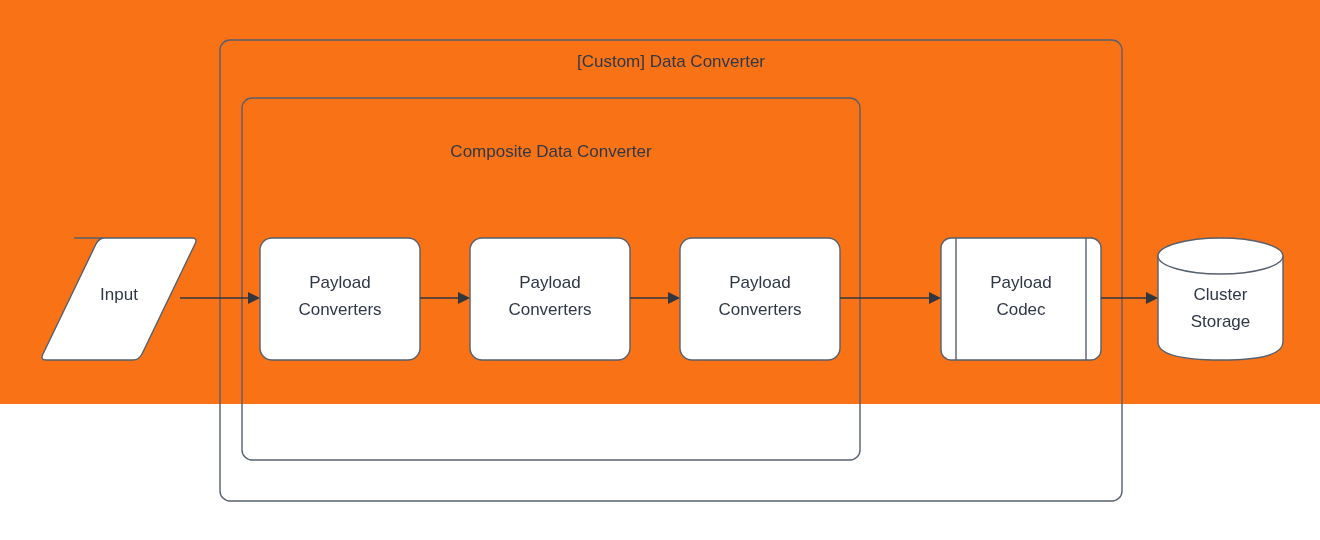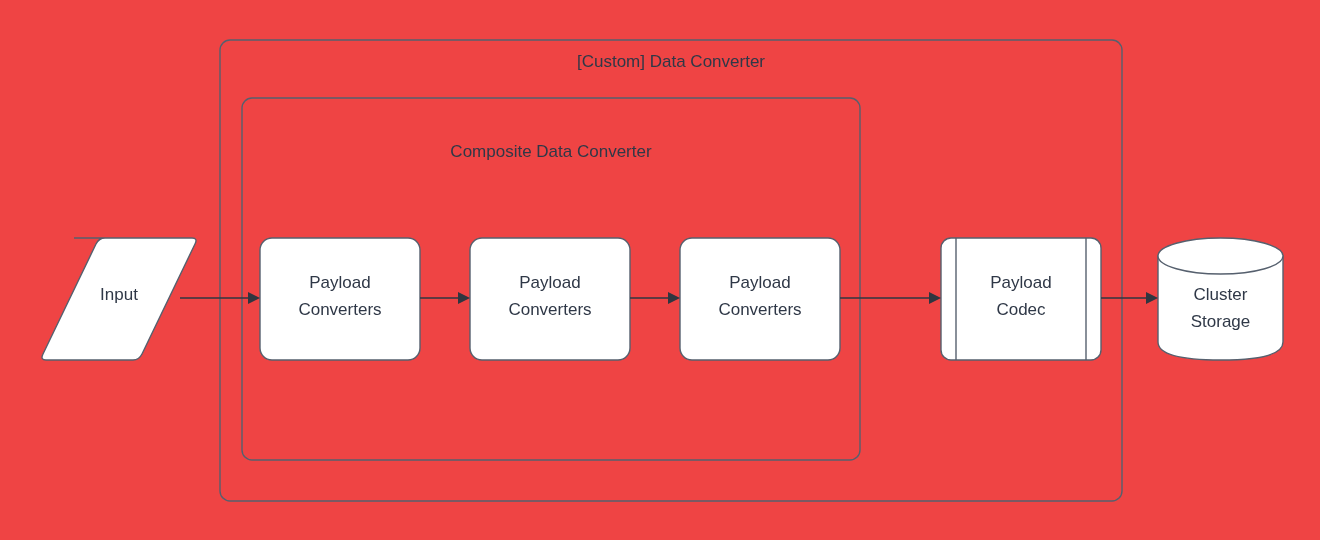--- a/index.html
+++ b/index.html
@@ -9,22 +9,22 @@
   }
   body {
     width: 1320px;
     height: 540px;
     font-family: "Liberation Sans", sans-serif;
     overflow: hidden;
   }
   #diagram-root {
     position: relative;
     width: 1320px;
-    height: 540px;
-    background: #ef4444;
+    height: 404px;
+    background: #f97316;
   }
   svg#diagram-canvas {
     display: block;
     width: 1320px;
     height: 540px;
   }
   .shape-outline {
     fill: #ffffff;
     stroke: #56606e;
     stroke-width: 1.4;

